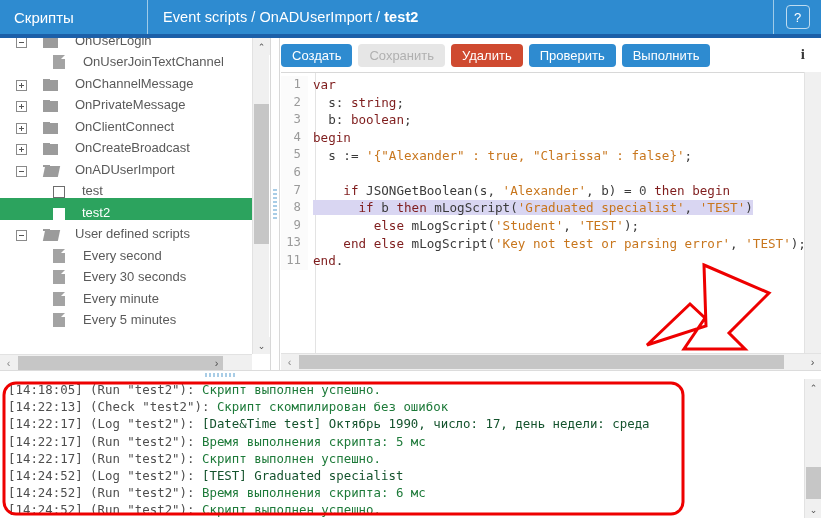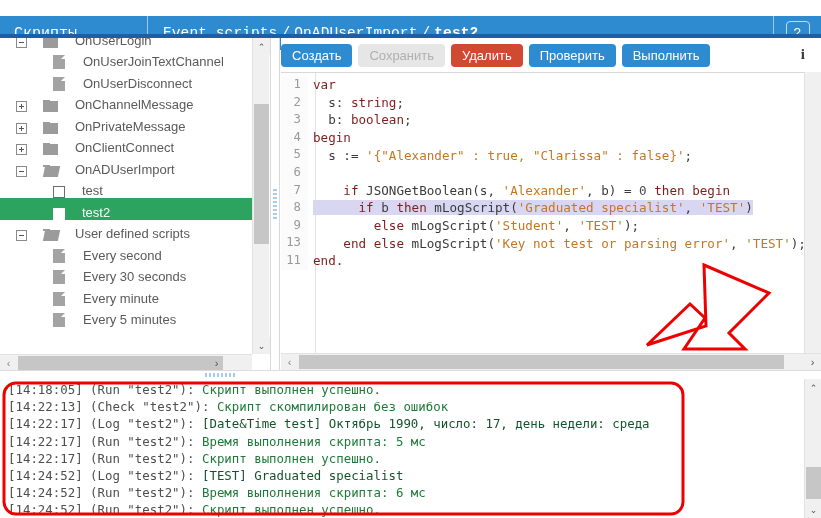--- a/index.html
+++ b/index.html
@@ -11,24 +11,24 @@
     font-family: "Liberation Sans", sans-serif;
   }
   #app {
     position: relative;
     width: 821px; height: 518px;
     background: #ffffff;
   }
 
   
   .header {
-    position: absolute; left: 0; top: 16px;
+    position: absolute; left: 0; top: 0;
     width: 821px; height: 34px;
     background: #2e8bd0;
-    display: flex; align-items: stretch; font-family: Liberation Mono, monospace;
+    display: flex; align-items: stretch;
   }
   .header-title {
     width: 148px;
     display: flex; align-items: center;
     padding-left: 14px;
     color: #ffffff;
     font-size: 15px;
     border-right: 1px solid #9fcbe8;
   }
   .header-breadcrumb {
@@ -376,39 +376,39 @@
           <div class="tree-row lvl1">
             <span class="tw-expander"></span>
             <span class="ic-folder"></span>
             <span>OnUserLogin</span>
           </div>
           <div class="tree-row lvl2">
             <span class="tw-spacer"></span>
             <span class="ic-file"></span>
             <span>OnUserJoinTextChannel</span>
           </div>
-          <div class="tree-row lvl2">
-            <span class="tw-spacer"></span>
-            <span class="ic-file"></span>
-            <span>OnUserDisconnect</span>
-          </div>
           <div class="tree-row lvl1">
             <span class="tw-expander plus"></span>
             <span class="ic-folder"></span>
             <span>OnChannelMessage</span>
           </div>
           <div class="tree-row lvl1">
             <span class="tw-expander plus"></span>
             <span class="ic-folder"></span>
             <span>OnPrivateMessage</span>
           </div>
           <div class="tree-row lvl1">
             <span class="tw-expander plus"></span>
             <span class="ic-folder"></span>
             <span>OnClientConnect</span>
+          </div>
+          <div class="tree-row lvl1">
+            <span class="tw-expander plus"></span>
+            <span class="ic-folder"></span>
+            <span>OnCreateBroadcast</span>
           </div>
           <div class="tree-row lvl1">
             <span class="tw-expander"></span>
             <span class="ic-folder open"></span>
             <span>OnADUserImport</span>
           </div>
           <div class="tree-row lvl2">
             <span class="tw-spacer"></span>
             <span class="ic-check"></span>
             <span>test</span>

